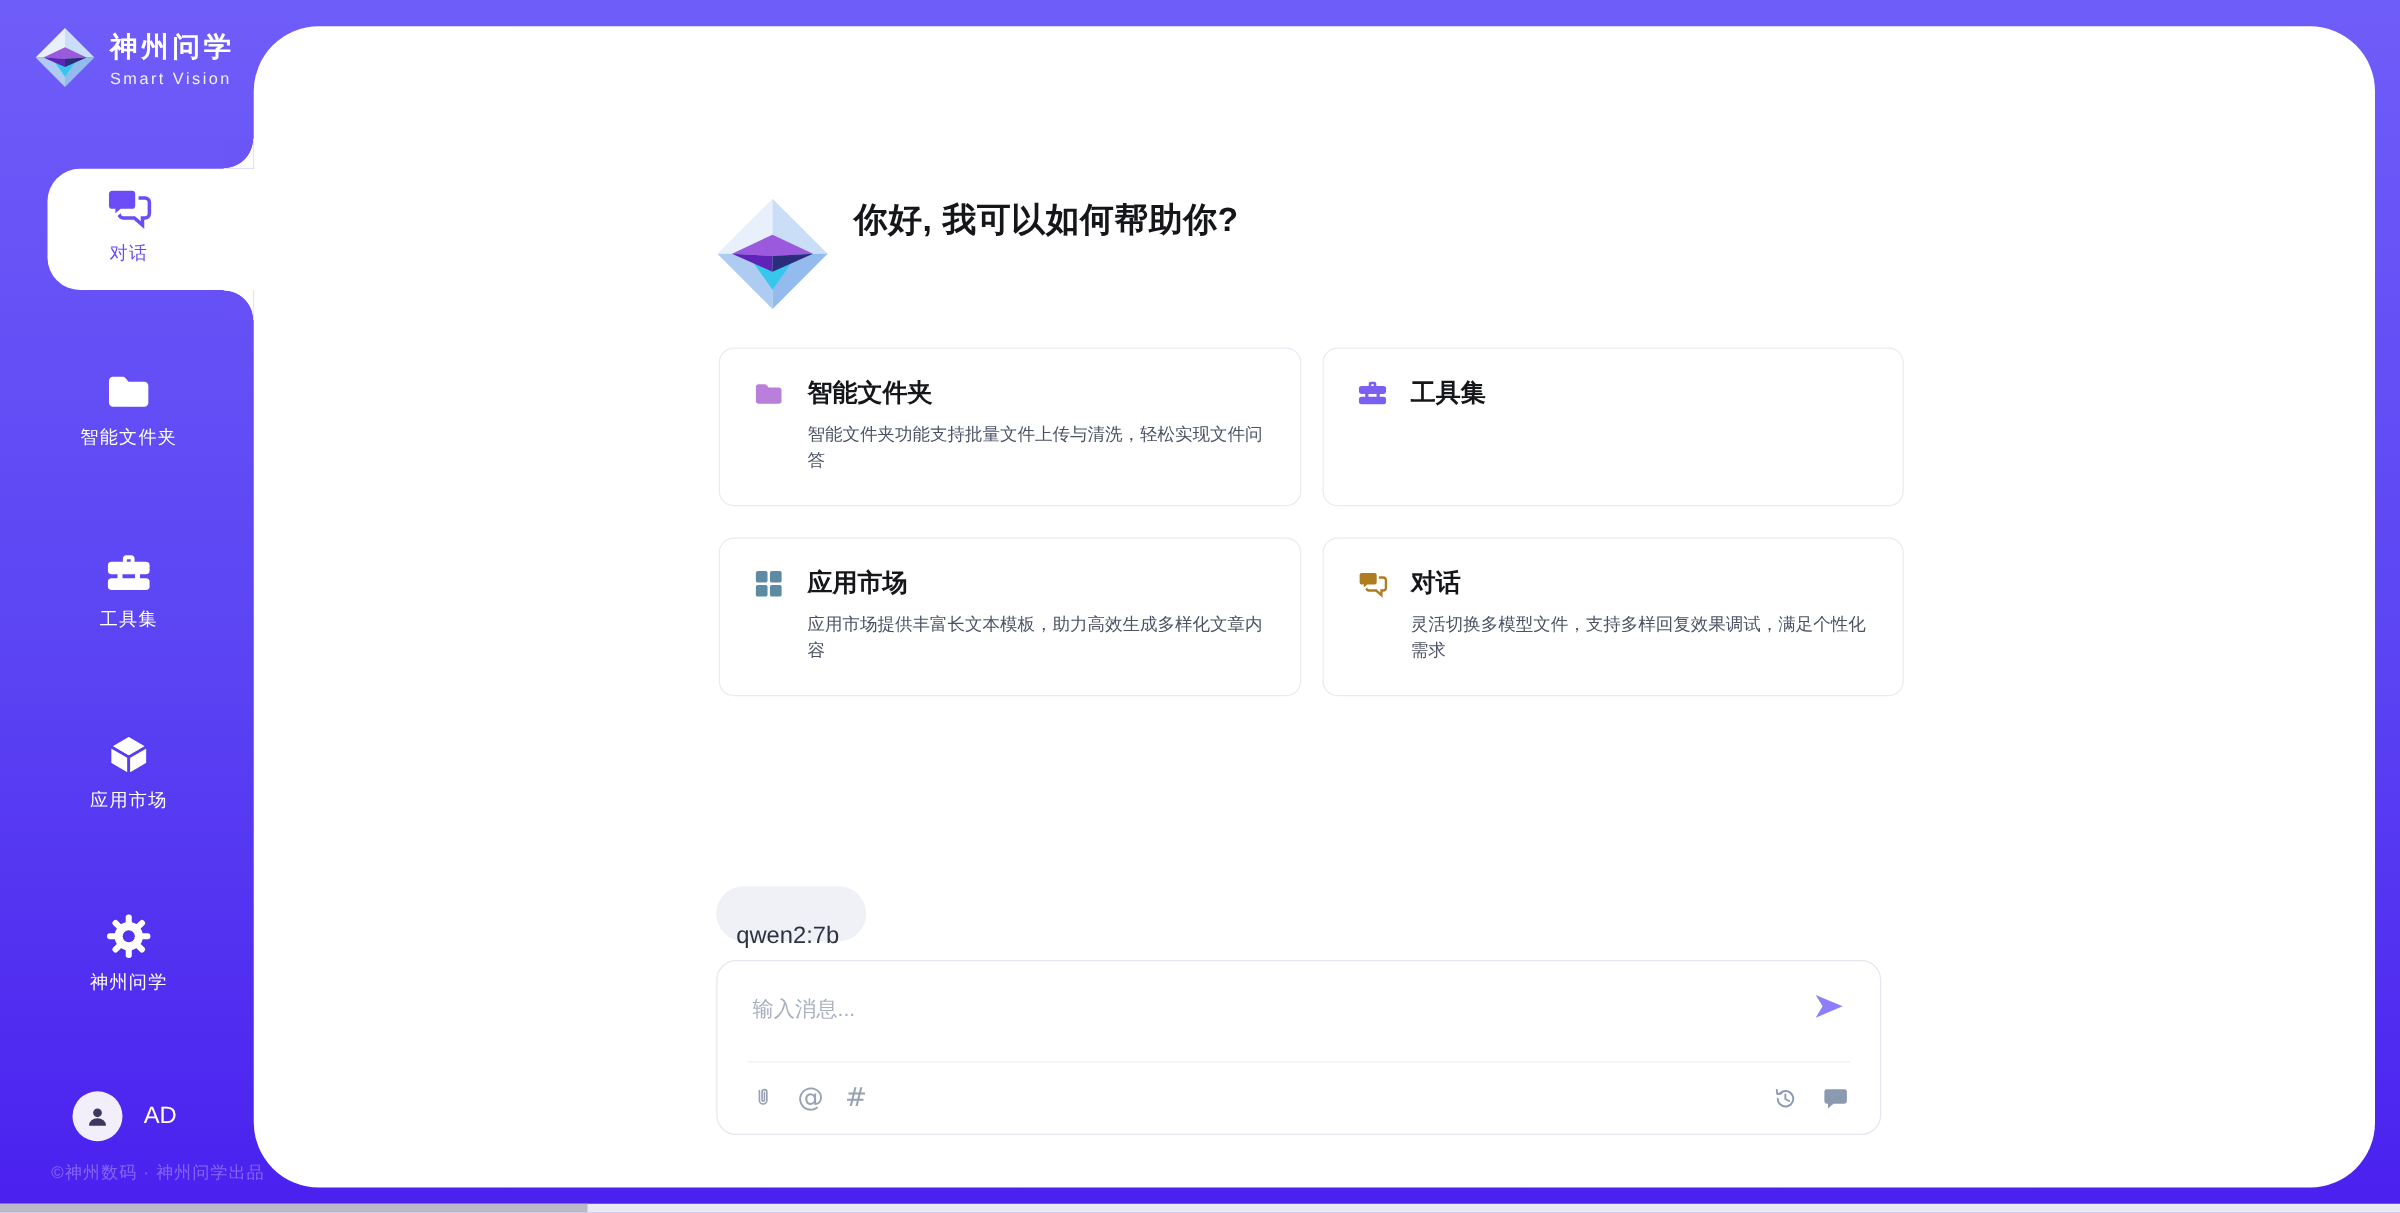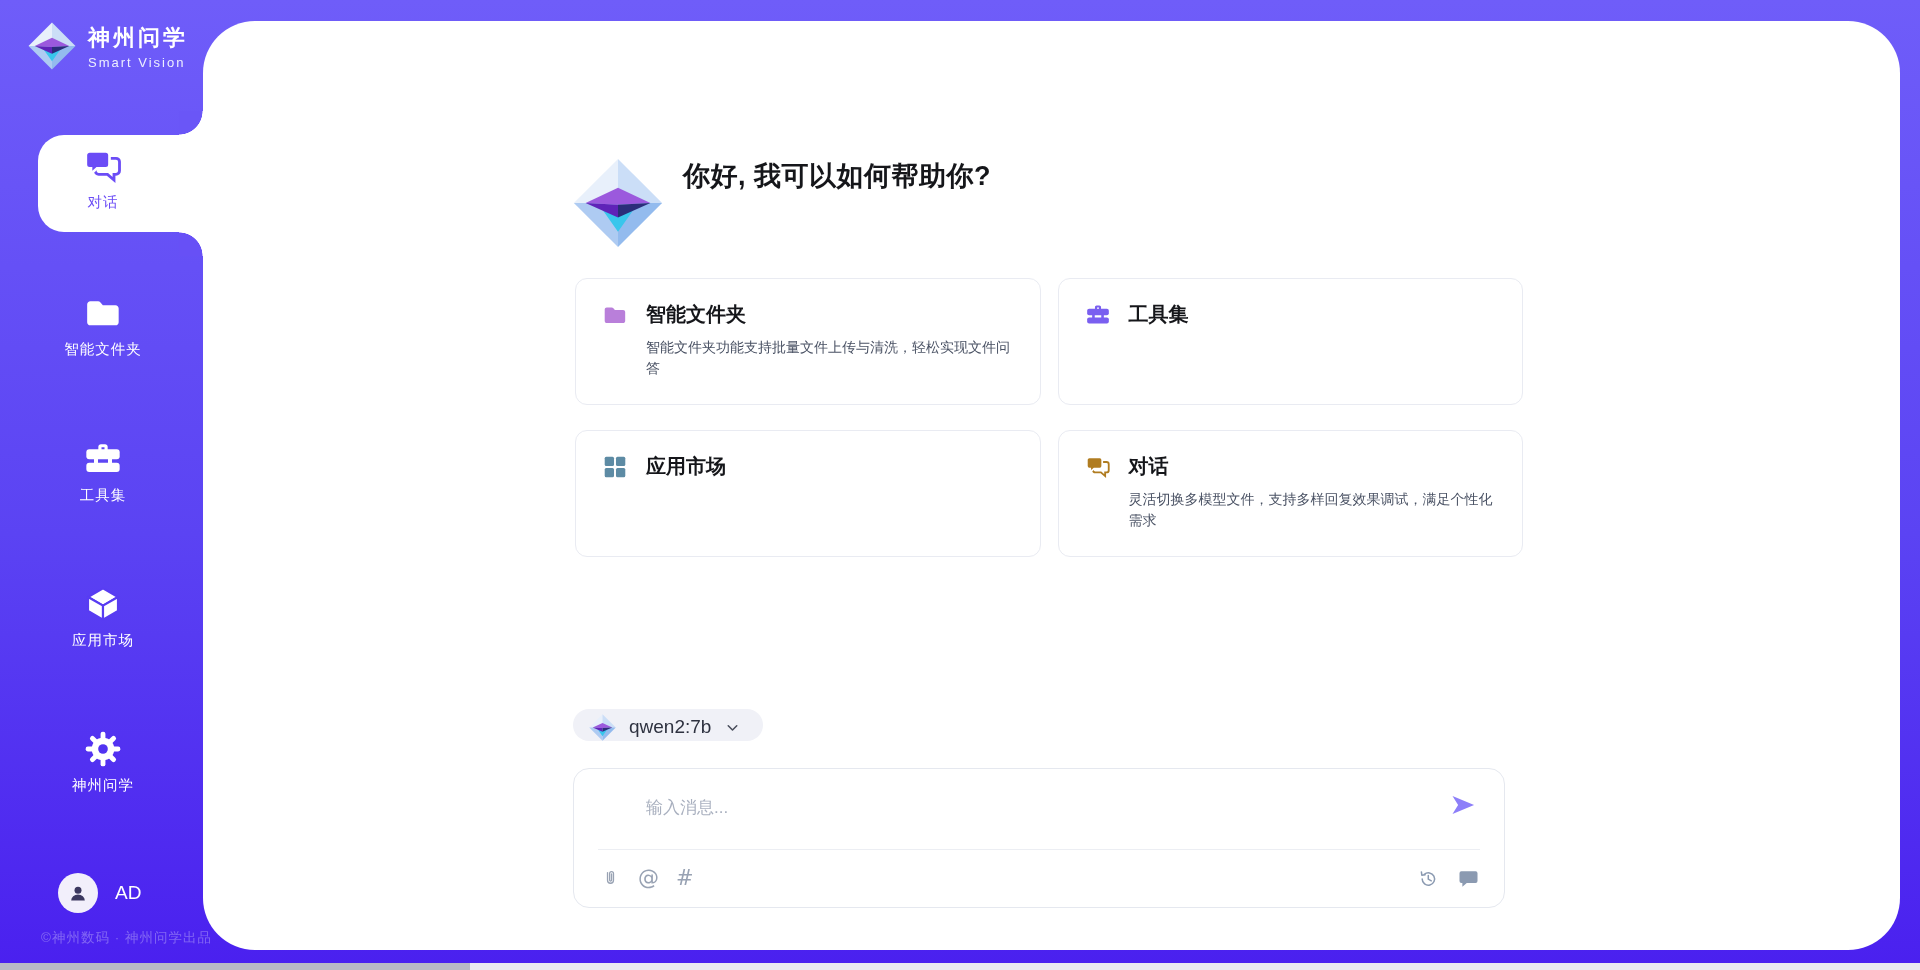--- a/index.html
+++ b/index.html
@@ -56,33 +56,33 @@
   .card { height:127px; background:#fff; border:1px solid #e9ebf2; border-radius:12px;
           padding:22px 28px 0 26px; display:flex; gap:18px; cursor:pointer; }
   .card .cicon { width:26px; flex:0 0 26px; margin-top:1px; }
   .card .cicon svg { width:26px; height:26px; }
   .card h3 { font-size:20px; color:#15161a; margin-bottom:9px; font-weight:bold; }
   .card p  { font-size:14px; color:#4a5264; line-height:1.52; }
   .ic-violet { color:#b97fda; } .ic-purple { color:#7a5ff0; }
   .ic-teal   { color:#5d8ba4; } .ic-amber  { color:#b07c20; }
 
   
-  .model-pill { position:absolute; left:573px; top:709px; height:32px; border-radius:24px;
+  .model-pill { position:absolute; left:573px; top:709px; height:44px; border-radius:24px;
                 background:#f0f1f7; display:inline-flex; align-items:center; gap:13px;
-                padding:4px 22px 0 16px; cursor:pointer; }
+                padding:16px 22px 0 16px; cursor:pointer;flex-direction:column; }
   .model-pill .pill-logo { width:27px; height:27px; }
   .model-label { font-size:19px; color:#2e3240; }
   .model-pill .chev { width:17px; height:17px; color:#4a4f5c; }
 
   
   .composer { position:absolute; left:573px; top:768px; width:932px; height:140px;
               background:#fff; border:1px solid #e5e8ef; border-radius:16px; }
   .msg-input { position:absolute; left:28px; top:18px; width:820px; height:42px;
                border:none; outline:none; font-size:17px; color:#333;
-               font-family:"Liberation Sans","DejaVu Sans",sans-serif; background:transparent;margin-left:44px; }
+               font-family:"Liberation Sans","DejaVu Sans",sans-serif; background:transparent; }
   .msg-input::placeholder { color:#a9b0bf; }
   .send-btn { position:absolute; right:26px; top:22px; width:30px; height:30px; border:none;
               background:transparent; color:#8d7ff9; cursor:pointer; padding:0; }
   .send-btn svg { width:28px; height:28px; }
   .comp-divider { position:absolute; left:24px; right:24px; top:80px; height:1px; background:#eceef3; }
   .comp-tools { position:absolute; left:26px; right:24px; top:81px; bottom:0;
                 display:flex; align-items:center; gap:17px; color:#98a2b3; }
   .tool-btn { border:none; background:transparent; color:#98a2b3; cursor:pointer;
               display:flex; align-items:center; padding:0; }
   .tool-btn svg { width:21px; height:21px; }
@@ -265,20 +265,21 @@
       <div>
         <h3>工具集</h3>
       </div>
     </div>
     <div class="card">
       <span class="cicon ic-teal"><svg>
             <use href="#i-grid"></use>
           </svg></span>
       <div>
         <h3>应用市场</h3>
+        <p>应用市场提供丰富长文本模板，助力高效生成多样化文章内容</p>
       </div>
     </div>
     <div class="card">
       <span class="cicon ic-amber"><svg>
             <use href="#i-chat"></use>
           </svg></span>
       <div>
         <h3>对话</h3>
         <p>灵活切换多模型文件，支持多样回复效果调试，满足个性化需求</p>
       </div>

